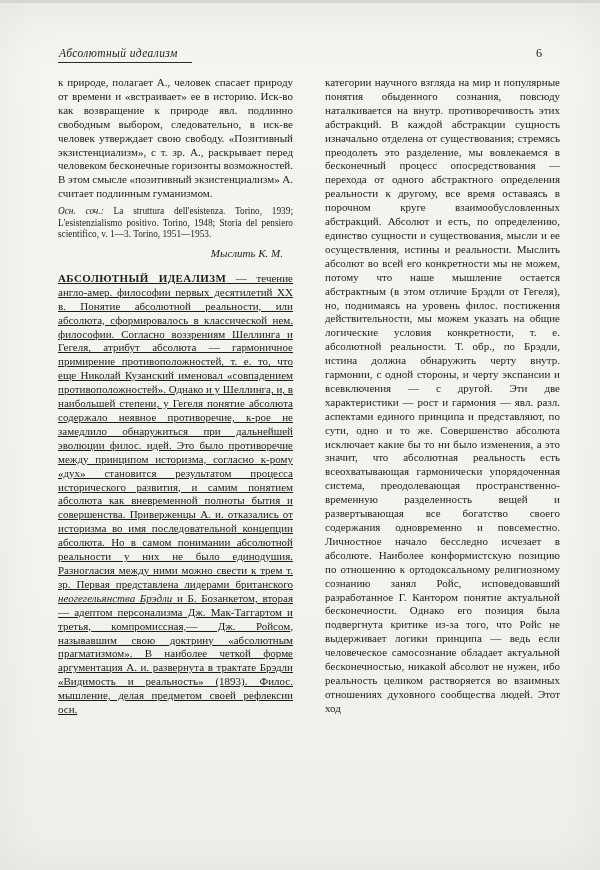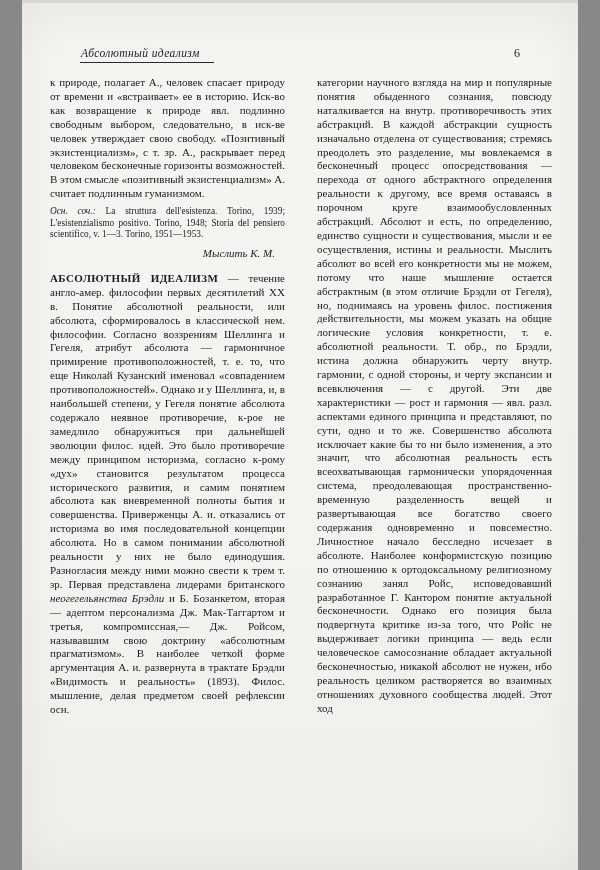--- a/index.html
+++ b/index.html
@@ -2,21 +2,21 @@
 <html lang="ru"><head>
 <meta charset="utf-8">
 <style>
   html, body {
     margin: 0;
     padding: 0;
     background: #888;
   }
   .scan {
     position: relative;
-    width: 556px;
+    width: 600px;
     height: 870px;
     margin: 0 auto;
     background: linear-gradient(180deg, #f1f0ec 0%, #f5f4f0 8%, #f4f3ef 60%, #efeeea 100%);
     box-shadow: inset 0 0 50px rgba(0,0,0,0.05);
     overflow: hidden;
     color: #1c1c1c;
     font-family: "Liberation Serif", "DejaVu Serif", serif;
     box-sizing: border-box;
   }
   .scan-edge {
@@ -41,21 +41,20 @@
     padding: 0 14px 3px 1px;
   }
   .page-number {
     font-size: 12px;
     padding-right: 2px;
   }
   .columns {
     display: flex;
     gap: 32px;
     margin-top: 13px;
-    justify-content: center;
   }
   .col {
     width: 235px;
     flex: 0 0 235px;
   }
   p { margin: 0; }
   .body-text {
     font-size: 11px;
     line-height: 13.9px;
     text-align: justify;
@@ -76,20 +75,21 @@
   .signature {
     margin-top: 6px;
     text-align: right;
     font-style: italic;
     font-size: 11px;
     line-height: 13px;
     padding-right: 10px;
   }
   .entry {
     margin-top: 12px;
+    text-decoration: underline;
   }
   .entry-heading {
     font-weight: 700;
     letter-spacing: 0.4px;
   }
   .it { font-style: italic; }
 </style>
 </head>
 <body>
 

